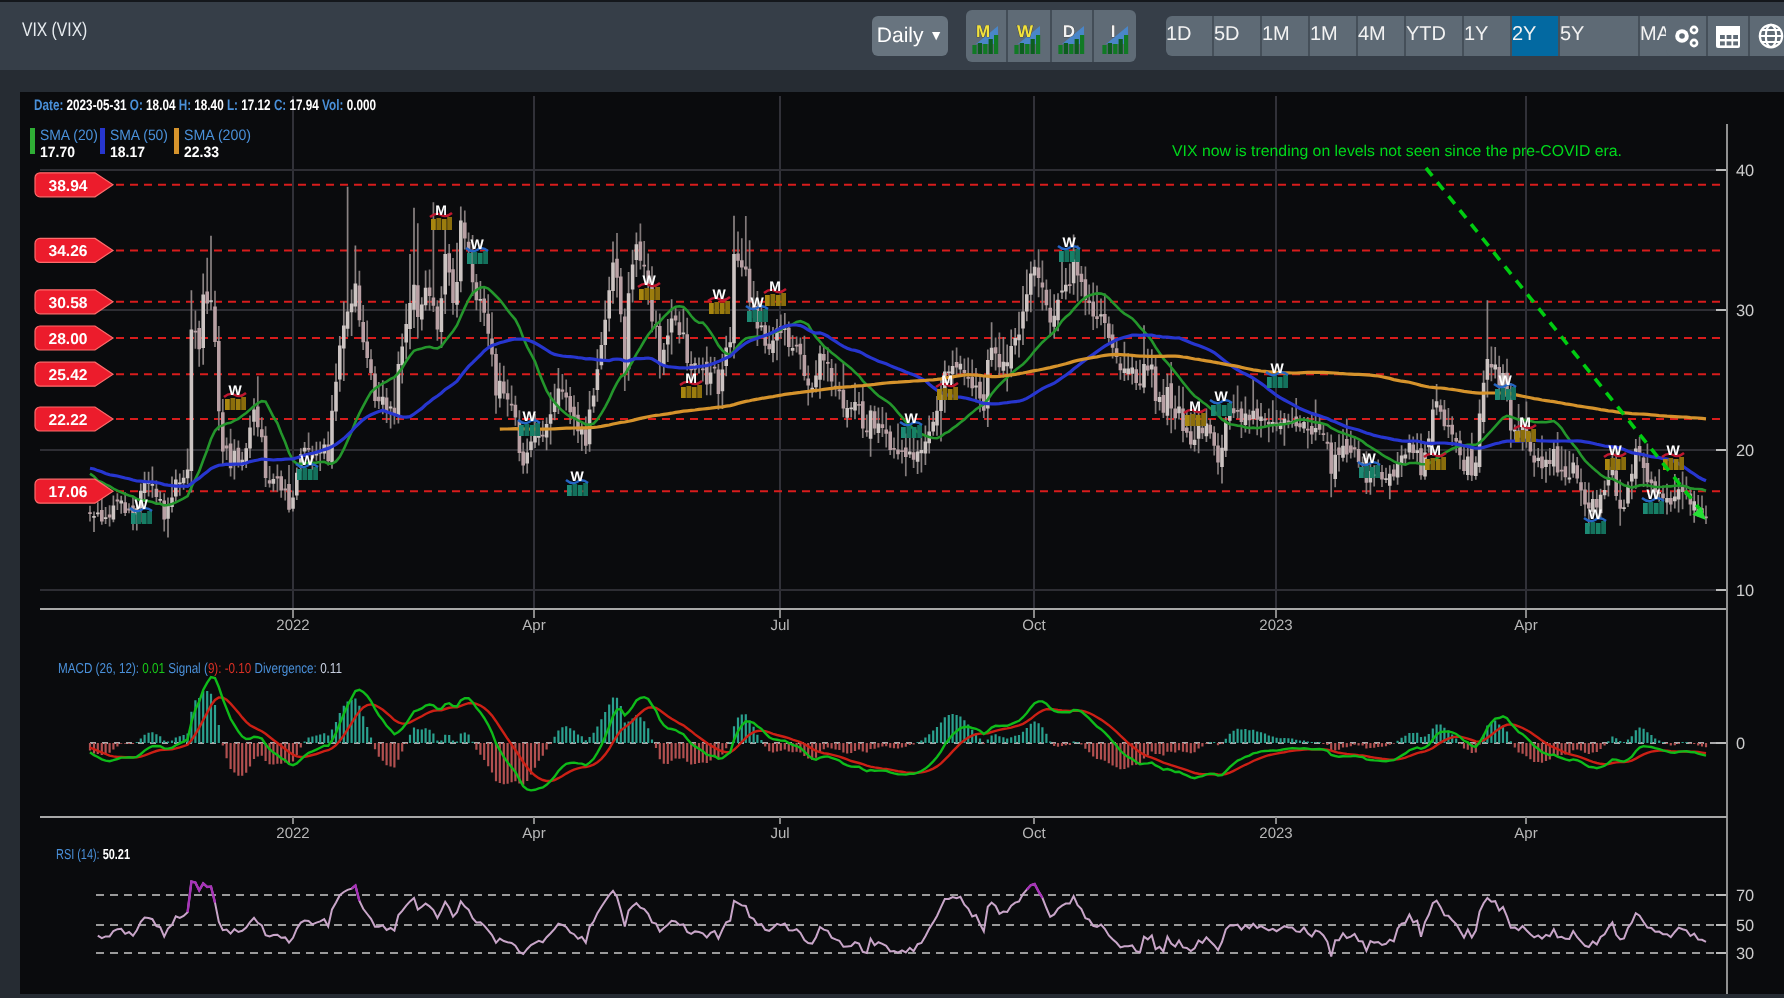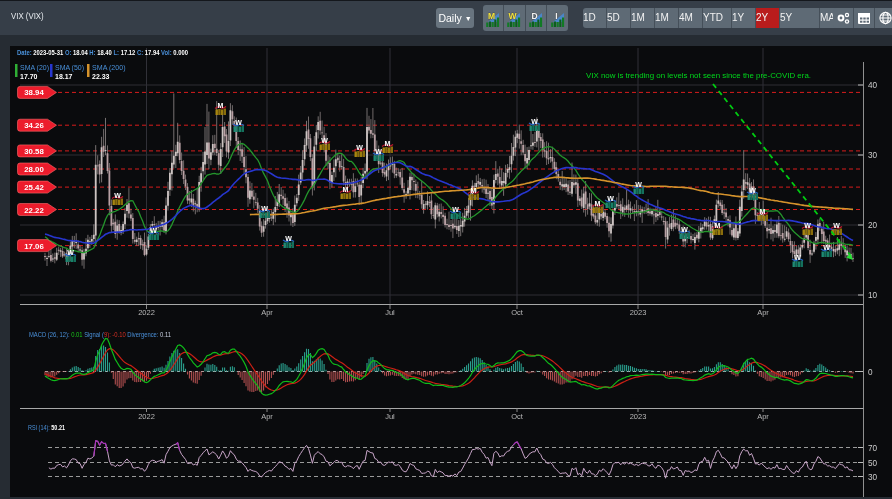--- a/index.html
+++ b/index.html
@@ -5,21 +5,21 @@
 .hdr{position:absolute;left:0;top:0;width:892px;height:35px;background:#363e48;border-top:1px solid #14171c}
 .title{position:absolute;left:11px;top:10px;font-size:9.8px;color:#e8ecf0;transform:scaleX(0.8);transform-origin:0 0}
 .daily{position:absolute;left:436px;top:8px;width:38px;height:20px;background:#68747f;border-radius:3px;color:#fff;font-size:10.5px;text-align:center;line-height:20px}
 .daily span{font-size:7px;vertical-align:1px}
 .mwdi{position:absolute;left:483px;top:5px;height:26px;display:flex;border-radius:3px;overflow:hidden}
 .mwdib{width:21.3px;height:26px;background:#5f6b76;border-right:1px solid #434d57;display:flex;align-items:center;justify-content:center}
 .mwdib:last-child{border-right:none}
 .tfg{position:absolute;left:583px;top:8px;height:20px;display:flex;border-radius:3px;overflow:hidden}
 .tfb{height:20px;background:#5e6a75;border-right:1px solid #454f59;color:#f2f2f2;font-size:10px;text-align:left;line-height:20px}
 .tfb:last-child{border-right:none}
-.tfb.active{background:#b91c1c}
+.tfb.active{background:#0369a1}
 .icog{position:absolute;left:833px;top:8px;height:20px;display:flex;border-radius:3px;overflow:hidden}
 .icob{width:21px;height:20px;background:#5e6a75;border-right:1px solid #454f59;display:flex;align-items:center;justify-content:center}
 .chart{position:absolute;left:10px;top:46px;width:882px;height:451px;background:#0a0b0d}
 </style></head><body>
 <div class="hdr"></div>
 <div class="title">VIX (VIX)</div>
 <div class="daily">Daily <span>▼</span></div>
 <div class="mwdi">
     <div class="mwdib">
       <svg width="16" height="19" viewBox="0 0 16 19">

